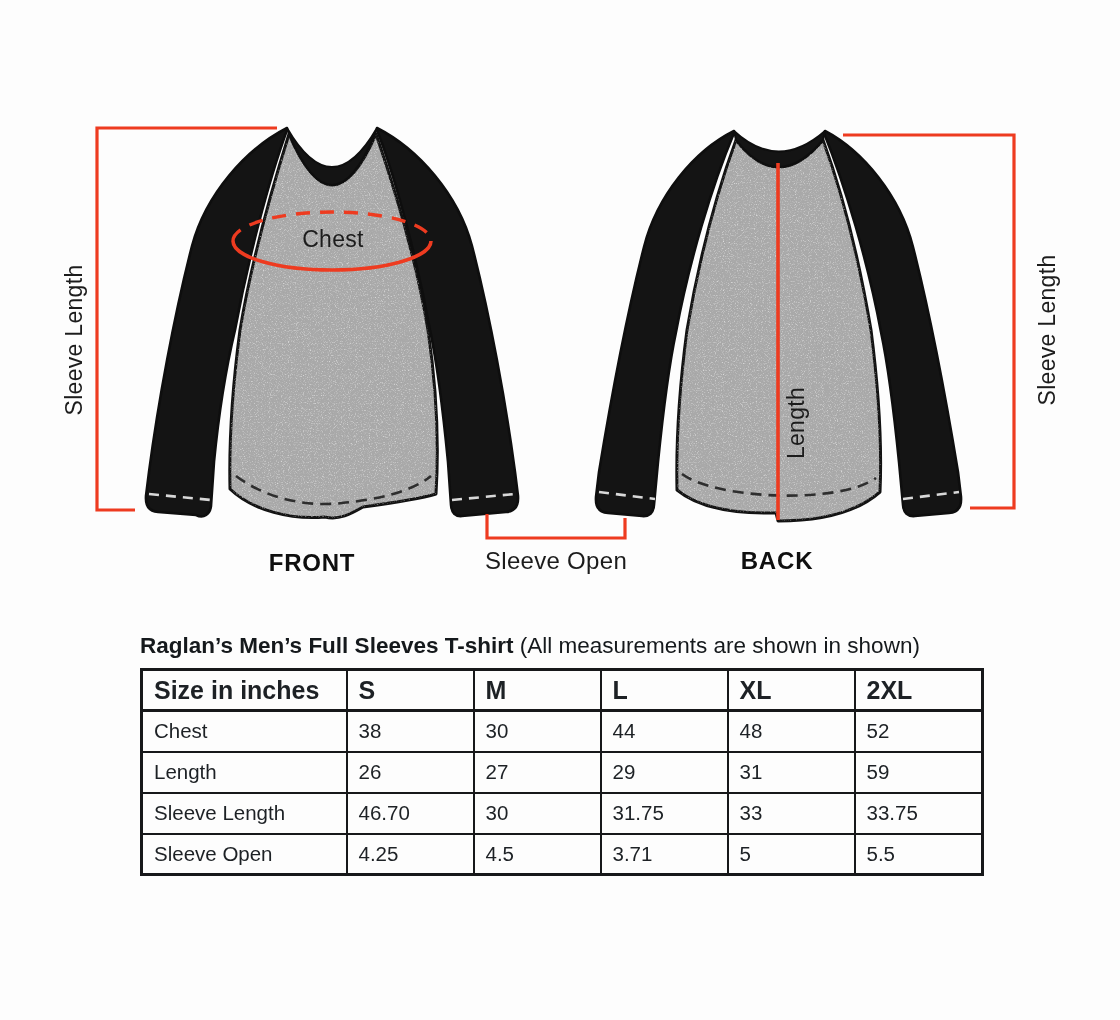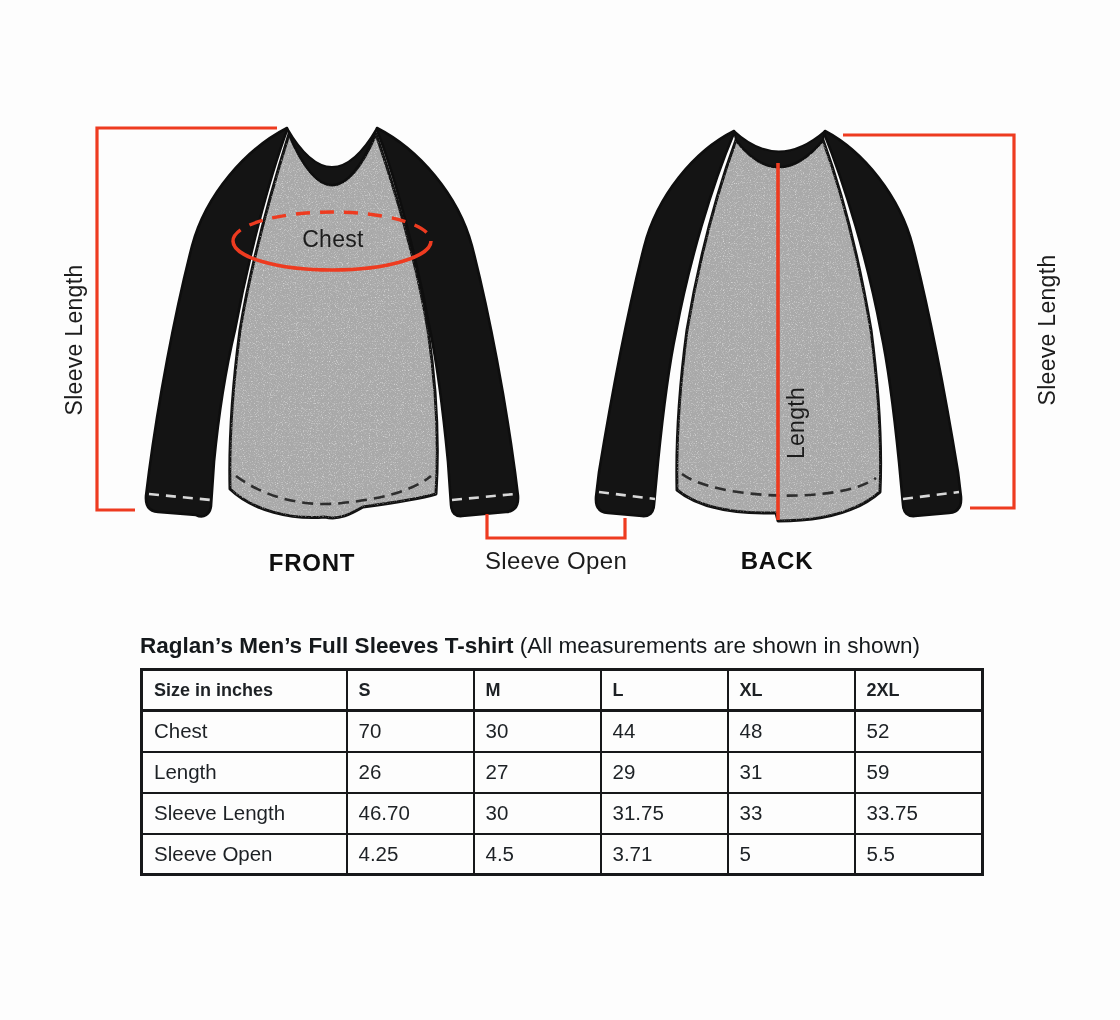--- a/index.html
+++ b/index.html
@@ -52,21 +52,21 @@
     box-sizing:border-box;
     padding:0 6px 0 11px;
     text-align:left;
     vertical-align:middle;
     font-size:20.5px;
     color:#1d2125;
     font-weight:400;
   }
   .size-table thead th{
     font-weight:700;
-    font-size:18px;
+    font-size:25px;
     border-bottom:3.5px solid var(--border-color,#17181a);
   }
 </style>
 </head>
 <body>
 
 <div class="stage">
 
   <svg class="diagram-svg" width="1120" height="620" viewBox="0 0 1120 620">
     <defs>
@@ -192,21 +192,21 @@
         <th>S</th>
         <th>M</th>
         <th>L</th>
         <th>XL</th>
         <th>2XL</th>
       </tr>
     </thead>
     <tbody>
       <tr>
         <td>Chest</td>
-        <td>70</td>
+        <td>38</td>
         <td>30</td>
         <td>44</td>
         <td>48</td>
         <td>52</td>
       </tr>
       <tr>
         <td>Length</td>
         <td>26</td>
         <td>27</td>
         <td>29</td>

